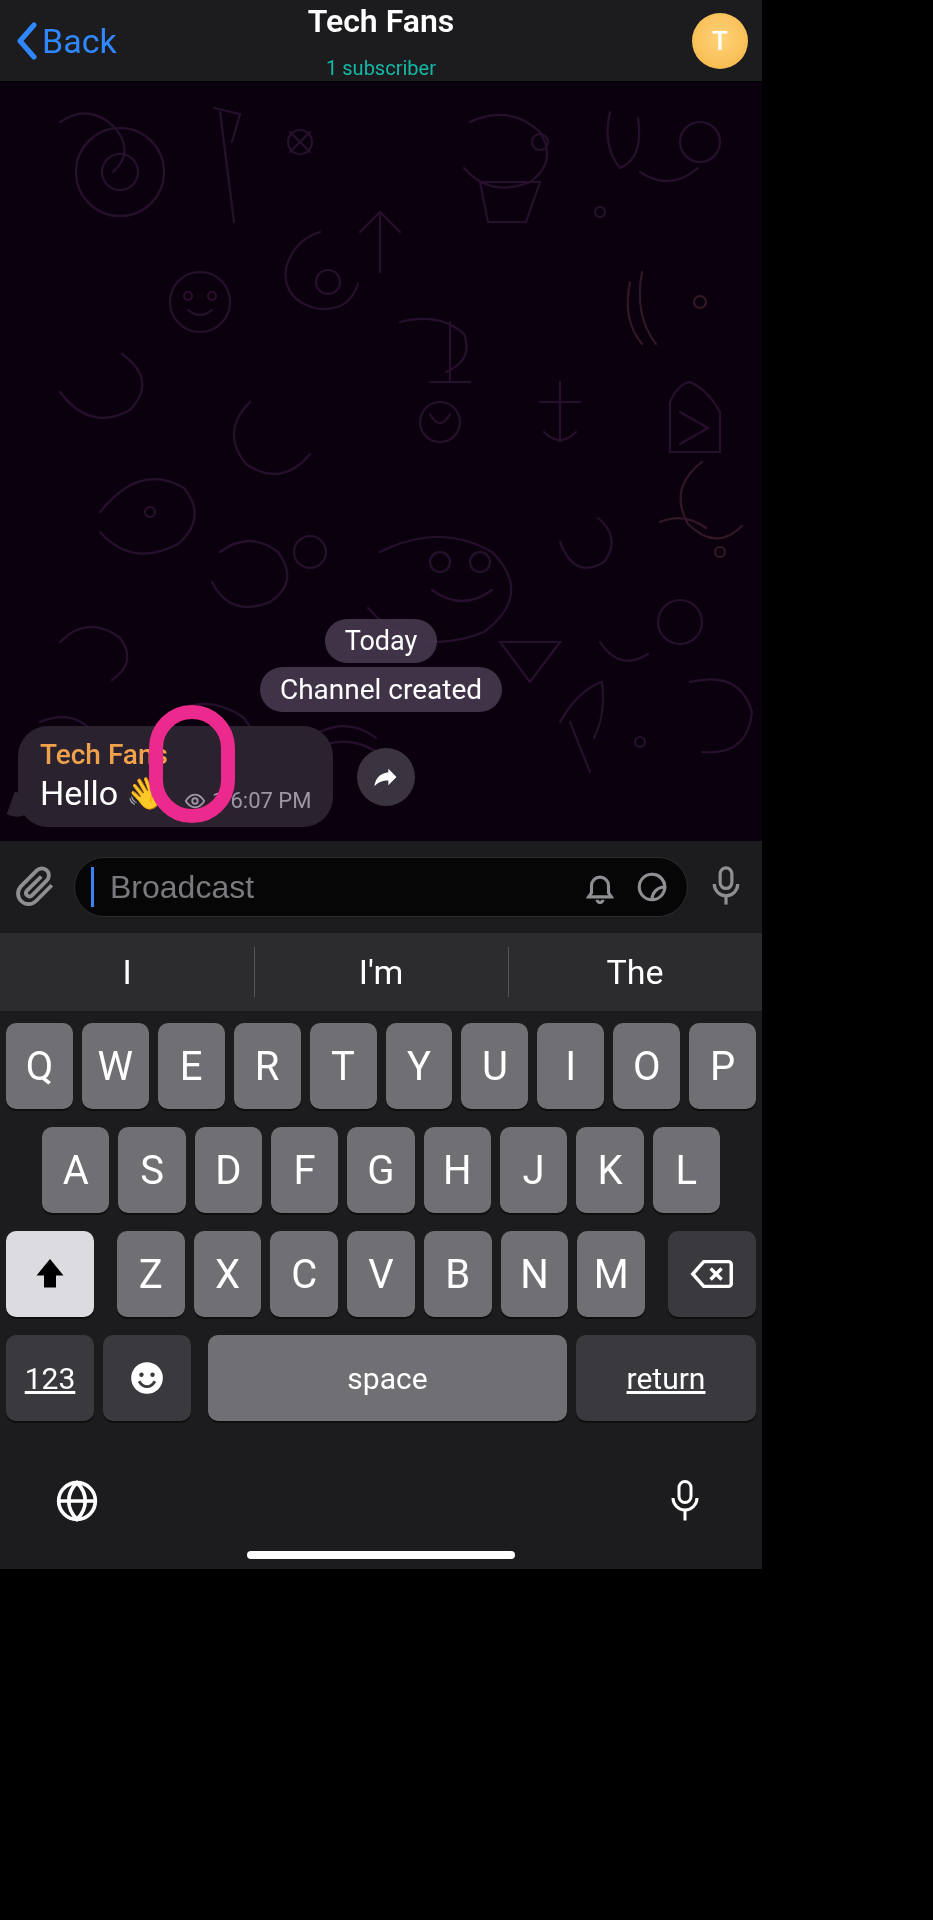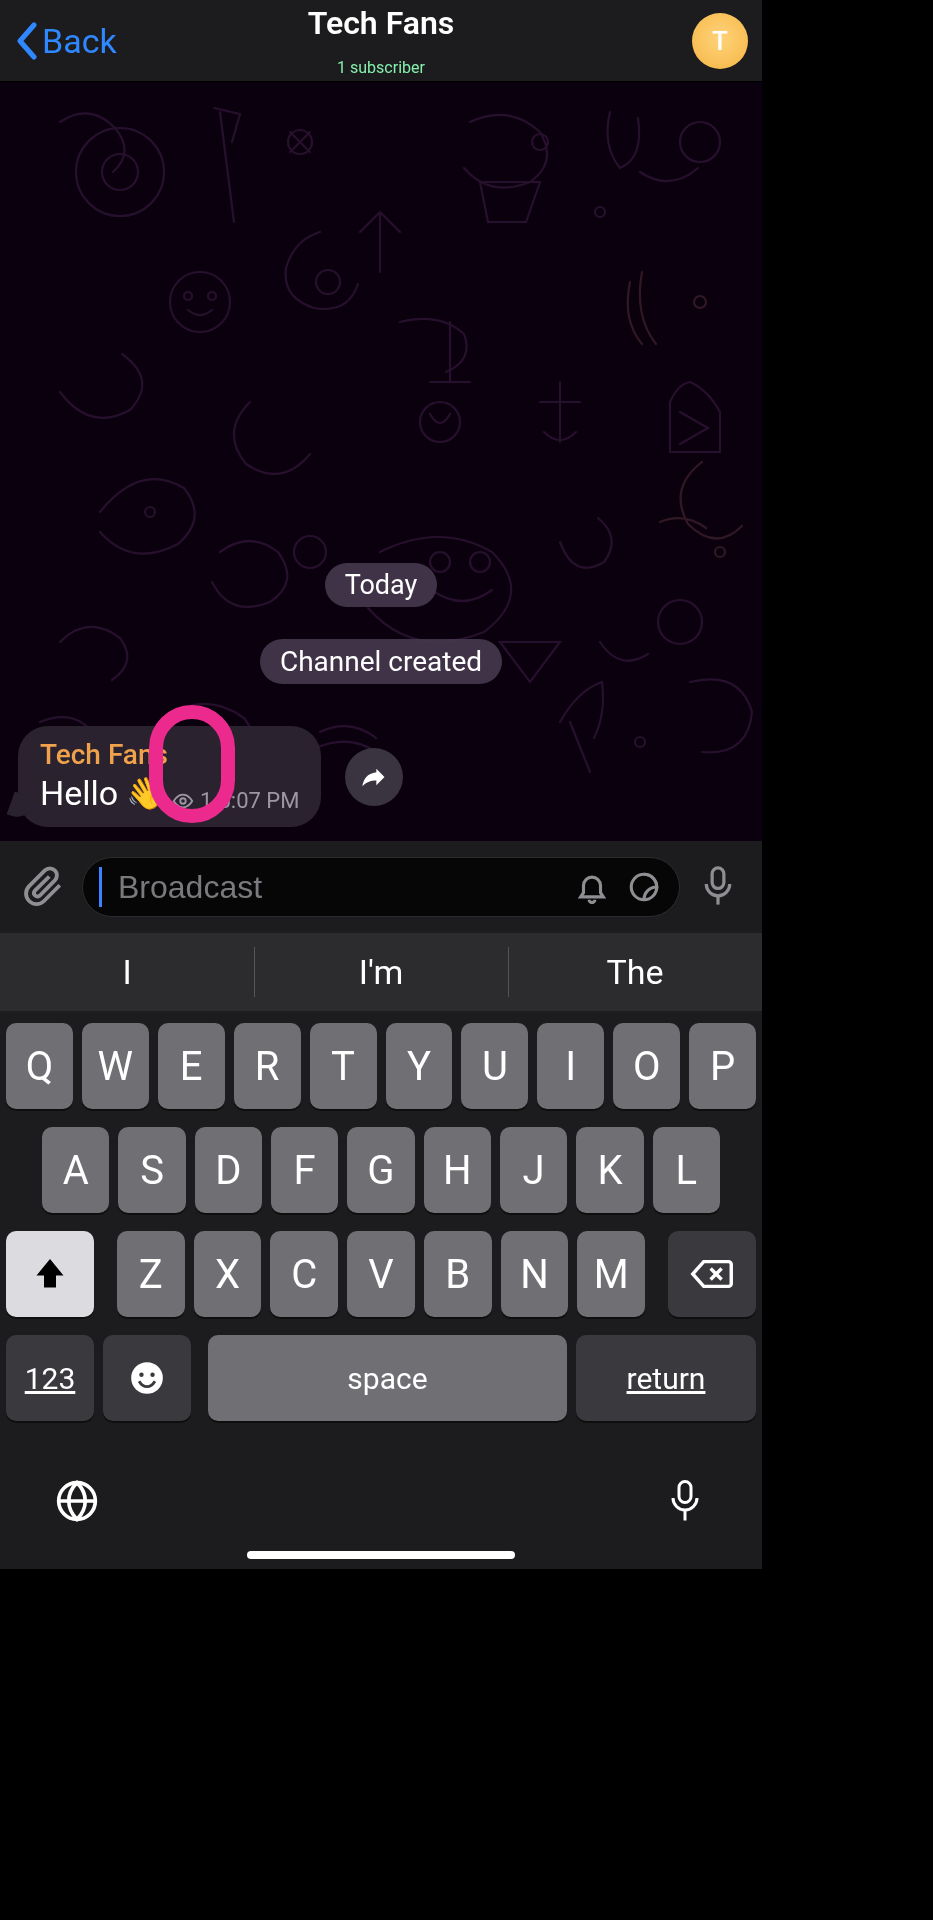--- a/index.html
+++ b/index.html
@@ -25,21 +25,21 @@
   .back-btn {
     display:flex; align-items:center; gap:4px;
     color:#2f88ff; font-size:34px;
   }
   .back-chevron { width:24px; height:38px; display:flex; align-items:center; }
   .title-wrap {
     position:absolute; left:0; right:0; display:flex; flex-direction:column; align-items:center;
     pointer-events:none;
   }
   .title { font-size:32px; font-weight:600; color:#fff; }
-  .subtitle { font-size:16px; color:#86efac; margin-top:16px; }
+  .subtitle { font-size:20px; color:#14b8a6; margin-top:16px; }
   .avatar {
     width:56px; height:56px; border-radius:50%;
     background: radial-gradient(circle at 50% 45%, #ffd37a, #f5b544);
     margin-left:auto;
     display:flex; align-items:center; justify-content:center;
     font-size:26px; color:#fff; font-weight:500;
   }
   
   .chat {
     flex:1;
@@ -54,21 +54,21 @@
     opacity:0.22;
     pointer-events:none;
   }
   .date-pill, .system-pill {
     align-self:center;
     background: rgba(70,56,78,0.9);
     color:#fff;
     font-size:27px;
     padding:6px 20px;
     border-radius:24px;
-    margin-bottom:32px;
+    margin-bottom:4px;
     z-index:2;
   }
   .system-pill { font-size:28px; }
   .msg-row { display:flex; align-items:center; gap:24px; padding-left:18px; z-index:2; margin-top:10px;}
   .bubble {
     background:#2a222f;
     border-radius:30px;
     padding:12px 22px 14px 22px;
     position:relative;
     max-width:470px;
@@ -76,21 +76,21 @@
   .bubble::after{
     content:"";
     position:absolute;
     left:-8px; bottom:8px;
     width:24px; height:24px;
     background:#2a222f;
     border-bottom-right-radius:20px;
     transform:rotate(20deg);
   }
   .sender { color:#f0a14c; font-size:28px; font-weight:500; margin-bottom:2px;}
-  .msg-line { display:flex; align-items:flex-end; }
+  .msg-line { display:flex; align-items:flex-end; gap:12px; }
   .msg-text { font-size:34px; color:#fff; display:flex; align-items:center; gap:8px;}
   .wave { font-size:32px;}
   .meta { display:flex; align-items:center; gap:6px; color:#9e96a5; font-size:22px; margin-left:6px;}
   .eye-svg{width:22px;height:22px;}
   .forward-btn {
     width:58px; height:58px; border-radius:50%;
     background:#3a3340;
     display:flex; align-items:center; justify-content:center;
   }
   .forward-btn svg{width:28px;height:28px; fill:#fff;}
@@ -101,21 +101,21 @@
     border-radius:50px;
     left:149px; bottom:18px;
     pointer-events:none;
     z-index:5;
   }
   
   .compose {
     height:92px;
     background:#1c1c1e;
     display:flex; align-items:center;
-    padding:0 18px;
+    padding:0 10px;
     gap:12px;
   }
   .attach-icon, .mic-icon {
     width:52px; height:52px; display:flex; align-items:center; justify-content:center;
     color:#8e8e93;
   }
   .attach-icon svg{width:42px;height:42px;stroke:#8e8e93;fill:none;stroke-width:2.2;}
   .mic-icon svg{width:38px;height:44px;stroke:#8e8e93;fill:none;stroke-width:2.2;}
   .textbox {
     flex:1; height:60px;

